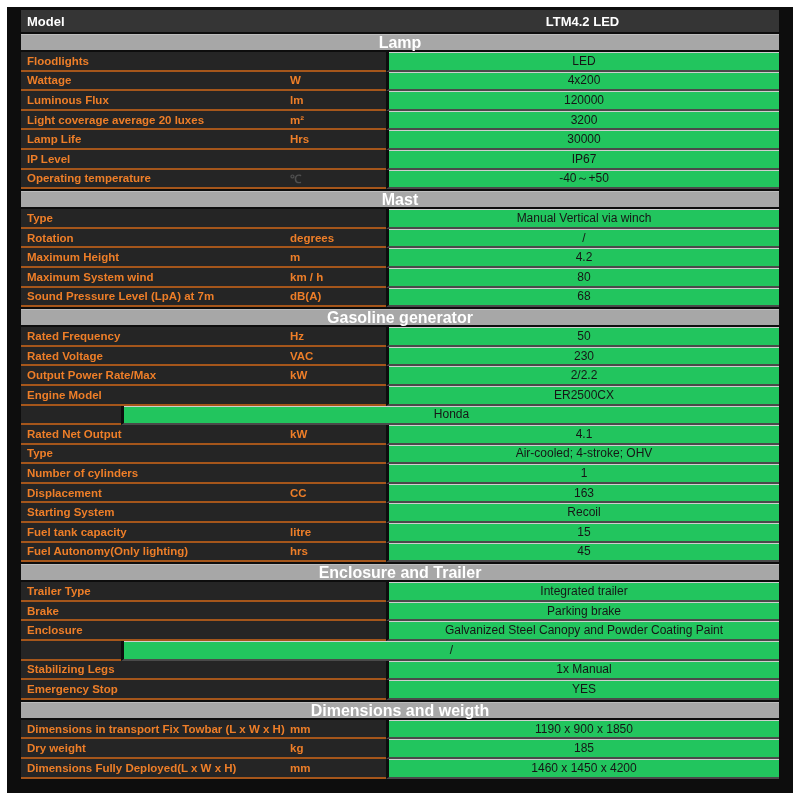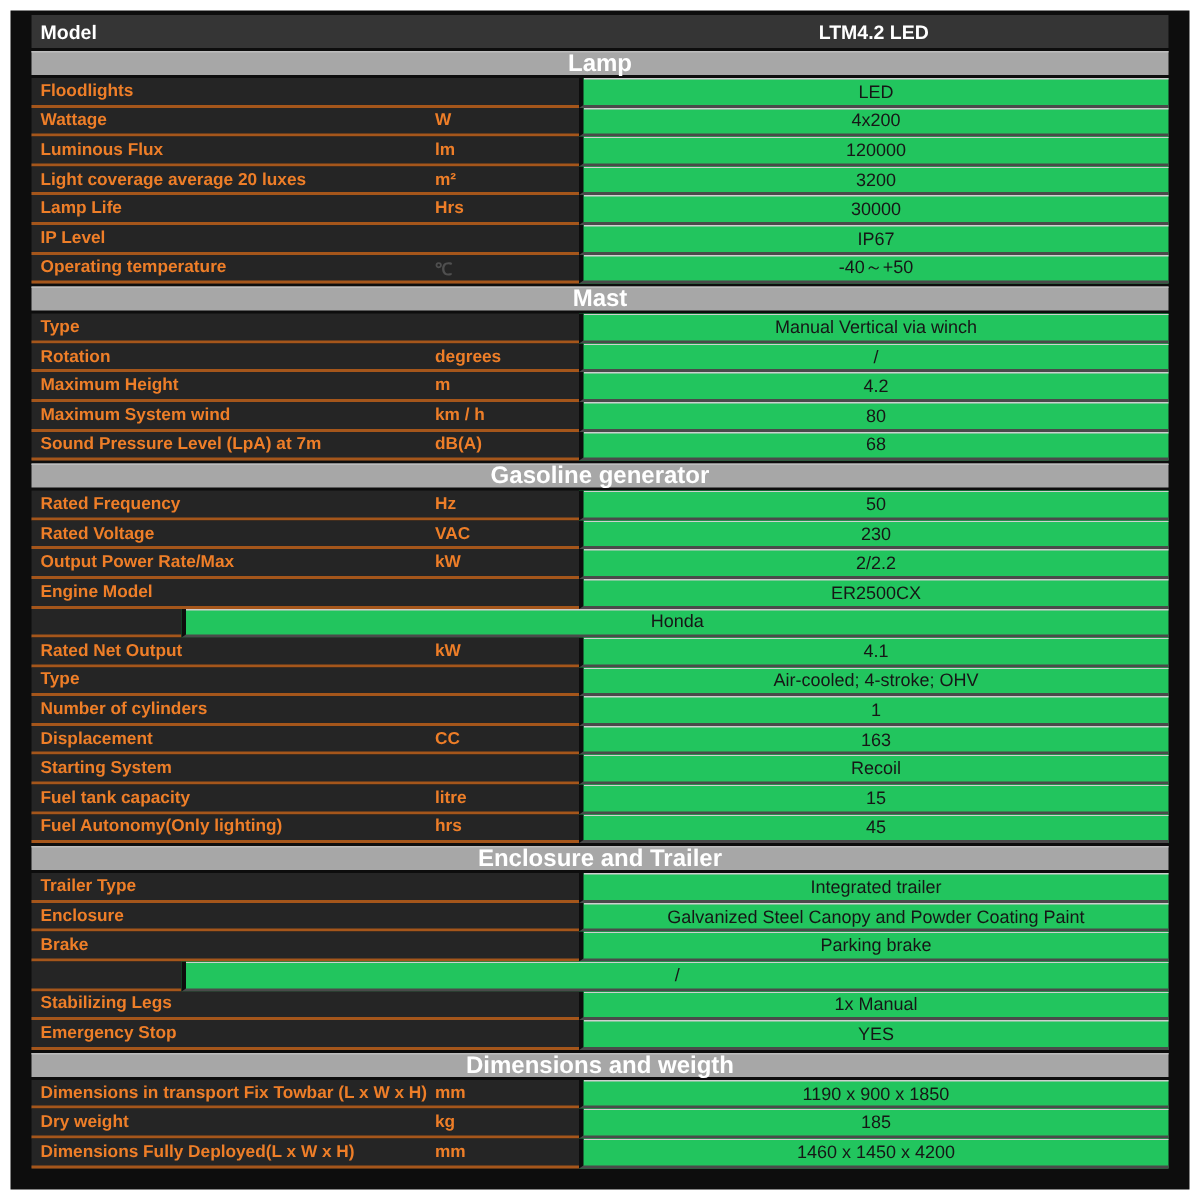--- a/index.html
+++ b/index.html
@@ -228,28 +228,28 @@
           </div>
         </div>
         <div class="section">
           <div class="section-bar">Enclosure and Trailer</div>
           <div class="spec-row">
             <div class="cell-dark cell-label">Trailer Type</div>
             <div class="cell-dark cell-unit"></div>
             <div class="cell-value">Integrated trailer</div>
           </div>
           <div class="spec-row">
+            <div class="cell-dark cell-label">Brake</div>
+            <div class="cell-dark cell-unit"></div>
+            <div class="cell-value">Parking brake</div>
+          </div>
+          <div class="spec-row">
             <div class="cell-dark cell-label">Enclosure</div>
             <div class="cell-dark cell-unit"></div>
             <div class="cell-value">Galvanized Steel Canopy and Powder Coating Paint</div>
-          </div>
-          <div class="spec-row">
-            <div class="cell-dark cell-label">Brake</div>
-            <div class="cell-dark cell-unit"></div>
-            <div class="cell-value">Parking brake</div>
           </div>
           <div class="spec-row">
             <div class="cell-dark cell-unit"></div>
             <div class="cell-value">/</div>
           </div>
           <div class="spec-row">
             <div class="cell-dark cell-label">Stabilizing Legs</div>
             <div class="cell-dark cell-unit"></div>
             <div class="cell-value">1x Manual</div>
           </div>

